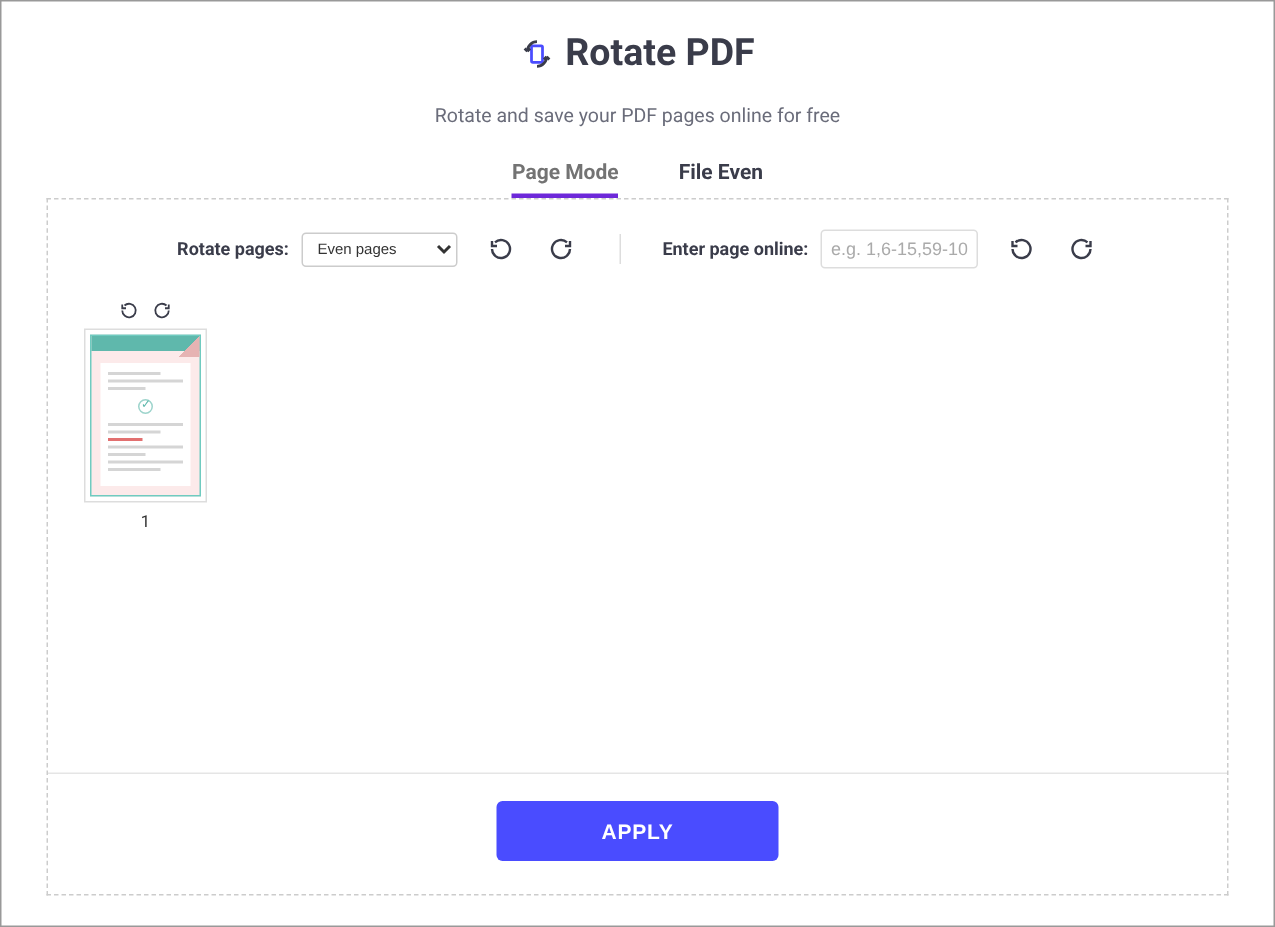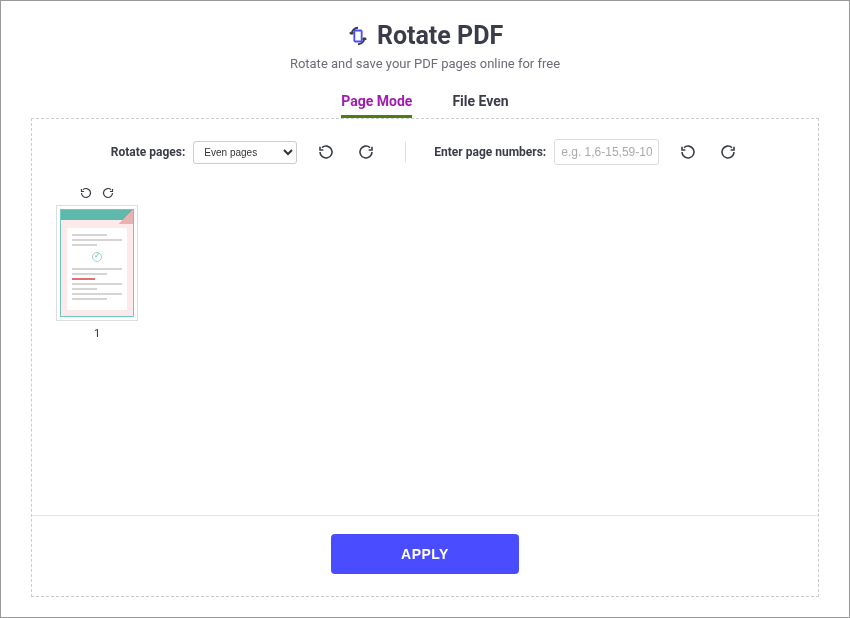--- a/index.html
+++ b/index.html
@@ -30,41 +30,41 @@
   .title-row h1 {
     font-size: 25px;
     font-weight: 700;
     color: #3a3c4a;
   }
   .rotate-logo {
     width: 22px;
     height: 22px;
   }
   .subtitle {
-    margin-top: 6px;
+    margin-top: 20px;
     font-size: 13px;
     color: #6a6c7a;
   }
   .tabs {
     display: flex;
     justify-content: center;
     gap: 40px;
     margin-top: 12px;
     margin-bottom: 0;
   }
   .tab {
     font-size: 14px;
     font-weight: 700;
     color: #3a3c4a;
     padding-bottom: 6px;
     cursor: pointer;
   }
   .tab.active {
-    color: #a21caf;
-    border-bottom: 3px solid #4d7c0f;
+    color: #737373;
+    border-bottom: 3px solid #6d28d9;
   }
   .panel {
     border: 1px dashed #ccc;
     flex: 1;
     display: flex;
     flex-direction: column;
     overflow: hidden;
   }
   .controls {
     display: flex;
@@ -261,21 +261,21 @@
       <span class="icon-btn">
         <svg width="16" height="16" viewBox="0 0 24 24" fill="none" stroke="currentColor" stroke-width="2.4">
             <path d="M21 12a9 9 0 1 1-3-6.7"></path>
             <path d="M21 4v5h-5"></path>
           </svg>
       </span>
 
       <span class="divider"></span>
 
       <div class="ctrl-group">
-        <span class="ctrl-label">Enter page numbers:</span>
+        <span class="ctrl-label">Enter page online:</span>
         <input class="page-numbers" placeholder="e.g. 1,6-15,59-100" style="">
       </div>
       <span class="icon-btn">
         <svg width="16" height="16" viewBox="0 0 24 24" fill="none" stroke="currentColor" stroke-width="2.4">
             <path d="M3 12a9 9 0 1 0 3-6.7"></path>
             <path d="M3 4v5h5"></path>
           </svg>
       </span>
       <span class="icon-btn">
         <svg width="16" height="16" viewBox="0 0 24 24" fill="none" stroke="currentColor" stroke-width="2.4">

